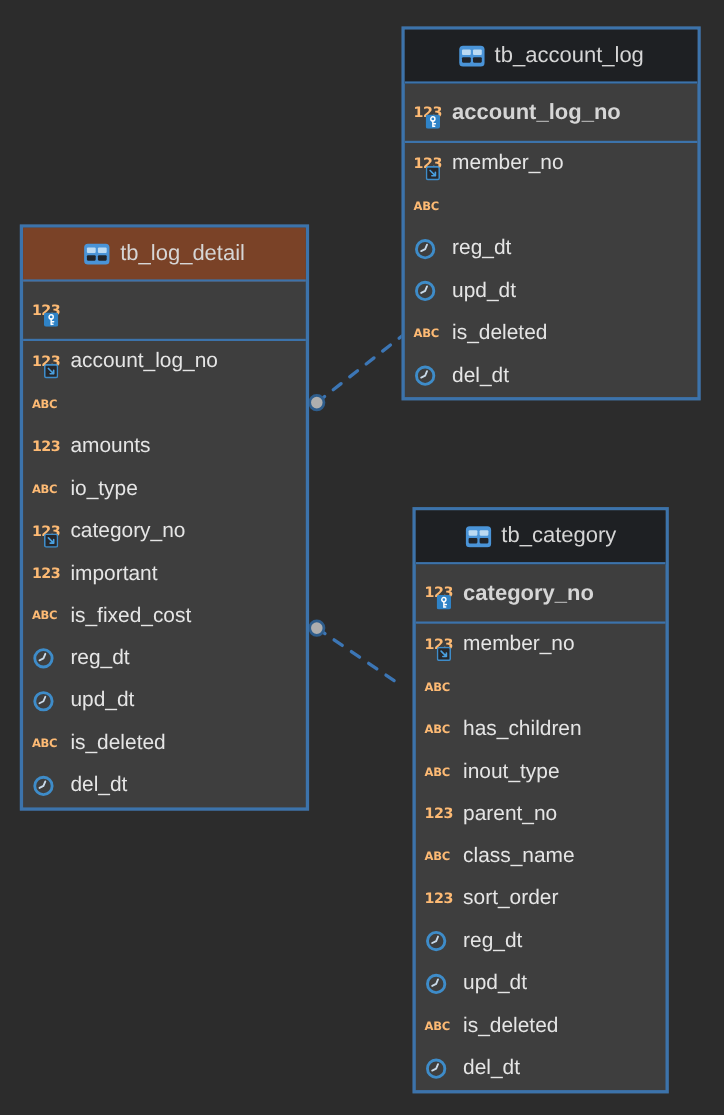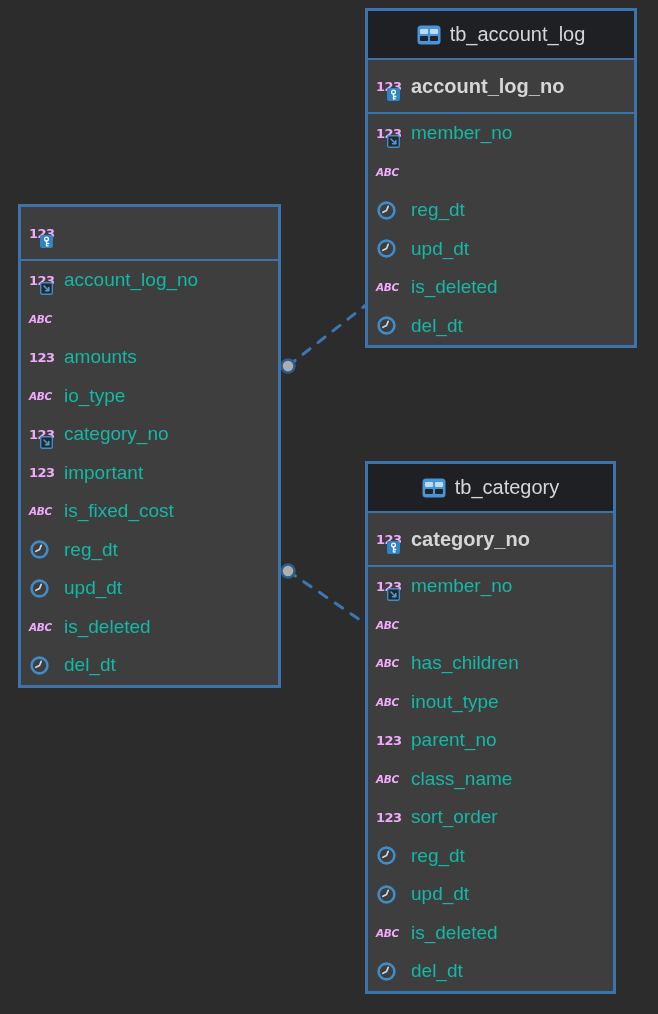--- a/index.html
+++ b/index.html
@@ -50,34 +50,34 @@
   }
   .type-icon {
     position: relative;
     width: 31px;
     min-width: 31px;
     height: 26px;
     display: flex;
     align-items: center;
   }
   .glyph {
-    color: #f0abfc;
+    color: #fdba74;
     font-weight: 700;
     font-family: "DejaVu Sans", sans-serif;
   }
   .glyph.num { font-size: 13px; letter-spacing: -0.5px; }
-  .glyph.abc { font-size: 10.5px; letter-spacing: -0.3px; font-style: italic; }
+  .glyph.abc { font-size: 10.5px; letter-spacing: -0.3px; }
   .type-overlay {
     position: absolute;
     left: 11px;
     bottom: -2px;
     line-height: 0;
   }
   .colname {
-    color: #14b8a6;
+    color: #e5e5e5;
     font-size: 19px;
     margin-left: 4px;
     white-space: nowrap;
   }
   .pk-row .colname {
     font-weight: 700;
     font-size: 20px;
     color: #d6d6d6;
   }
   .rel-layer {
@@ -96,21 +96,21 @@
   <svg class="rel-layer" viewBox="0 0 658 1014">
       <g>
         <line x1="288" y1="366" x2="366" y2="305" stroke="#3c76b5" stroke-width="3" stroke-dasharray="9 10" stroke-linecap="round"></line>
         <circle cx="288" cy="366" r="6.5" fill="#aeaeae" stroke="#2e5d8c" stroke-width="2.5"></circle>
       </g>
       <g>
         <line x1="288" y1="571" x2="366" y2="624" stroke="#3c76b5" stroke-width="3" stroke-dasharray="9 10" stroke-linecap="round"></line>
         <circle cx="288" cy="571" r="6.5" fill="#aeaeae" stroke="#2e5d8c" stroke-width="2.5"></circle>
       </g>
     </svg>
-<div class="er-table" style="left: 365px; top: 8px; width: 272px; border-color: rgb(60, 115, 171); background: rgb(62, 62, 62);">
+<div class="er-table" style="left: 365px; top: 24px; width: 272px; border-color: rgb(60, 115, 171); background: rgb(62, 62, 62);">
       <div class="table-header" style="background:#1e2023;border-color:#3c73ab">
         <span class="hicon"><svg width="24" height="20" viewBox="0 0 24 20">
             <rect x="0.5" y="0.5" width="23" height="19" rx="3.5" fill="#4a94d8"></rect>
             <rect x="3" y="4" width="8" height="5" rx="1" fill="#bcdaf2"></rect>
             <rect x="13" y="4" width="8" height="5" rx="1" fill="#bcdaf2"></rect>
             <rect x="3" y="11" width="8" height="5" rx="1" fill="#20242a"></rect>
             <rect x="13" y="11" width="8" height="5" rx="1" fill="#20242a"></rect>
           </svg></span>
         <span class="table-title">tb_account_log</span>
       </div>
@@ -168,20 +168,30 @@
         <span class="type-icon">
           <svg width="21" height="21" viewBox="0 0 21 21">
             <circle cx="10.5" cy="10.5" r="7.9" fill="none" stroke="#3e8cc9" stroke-width="2.6"></circle>
             <path d="M10.5 10.5 L12.2 6.4 M10.5 10.5 L6.9 12.3" fill="none" stroke="#c9d9e8" stroke-width="1.7" stroke-linecap="round"></path>
           </svg>
         </span>
         <span class="colname">del_dt</span>
       </div>
     </div>
     <div class="er-table" style="left: 18px; top: 204px; width: 263px; border-color: rgb(60, 115, 171); background: rgb(62, 62, 62);">
+      <div class="table-header" style="background:#7a4227;border-color:#3c73ab">
+        <span class="hicon"><svg width="24" height="20" viewBox="0 0 24 20">
+            <rect x="0.5" y="0.5" width="23" height="19" rx="3.5" fill="#4a94d8"></rect>
+            <rect x="3" y="4" width="8" height="5" rx="1" fill="#bcdaf2"></rect>
+            <rect x="13" y="4" width="8" height="5" rx="1" fill="#bcdaf2"></rect>
+            <rect x="3" y="11" width="8" height="5" rx="1" fill="#20242a"></rect>
+            <rect x="13" y="11" width="8" height="5" rx="1" fill="#20242a"></rect>
+          </svg></span>
+        <span class="table-title">tb_log_detail</span>
+      </div>
       <div class="pk-row" style="border-color:#3c73ab">
         <span class="type-icon">
           <span class="glyph num">123</span>
           <span class="type-overlay"><svg width="13" height="13" viewBox="0 0 13 13">
               <rect width="13" height="13" rx="2" fill="#2f83c7"></rect>
               <circle cx="6.5" cy="4.1" r="1.9" fill="none" stroke="#ffffff" stroke-width="1.3"></circle>
               <path d="M6.5 6 L6.5 11 M6.5 8.5 L8.8 8.5 M6.5 10.8 L8.2 10.8" stroke="#ffffff" stroke-width="1.3" fill="none" stroke-linecap="round"></path>
             </svg></span>
         </span>
       </div>
@@ -261,21 +271,21 @@
       <div class="col-row">
         <span class="type-icon">
           <svg width="21" height="21" viewBox="0 0 21 21">
             <circle cx="10.5" cy="10.5" r="7.9" fill="none" stroke="#3e8cc9" stroke-width="2.6"></circle>
             <path d="M10.5 10.5 L12.2 6.4 M10.5 10.5 L6.9 12.3" fill="none" stroke="#c9d9e8" stroke-width="1.7" stroke-linecap="round"></path>
           </svg>
         </span>
         <span class="colname">del_dt</span>
       </div>
     </div>
-    <div class="er-table" style="left: 365px; top: 461px; width: 251px; border-color: rgb(60, 115, 171); background: rgb(62, 62, 62);">
+    <div class="er-table" style="left: 375px; top: 461px; width: 233px; border-color: rgb(60, 115, 171); background: rgb(62, 62, 62);">
       <div class="table-header" style="background:#1e2023;border-color:#3c73ab">
         <span class="hicon"><svg width="24" height="20" viewBox="0 0 24 20">
             <rect x="0.5" y="0.5" width="23" height="19" rx="3.5" fill="#4a94d8"></rect>
             <rect x="3" y="4" width="8" height="5" rx="1" fill="#bcdaf2"></rect>
             <rect x="13" y="4" width="8" height="5" rx="1" fill="#bcdaf2"></rect>
             <rect x="3" y="11" width="8" height="5" rx="1" fill="#20242a"></rect>
             <rect x="13" y="11" width="8" height="5" rx="1" fill="#20242a"></rect>
           </svg></span>
         <span class="table-title">tb_category</span>
       </div>

